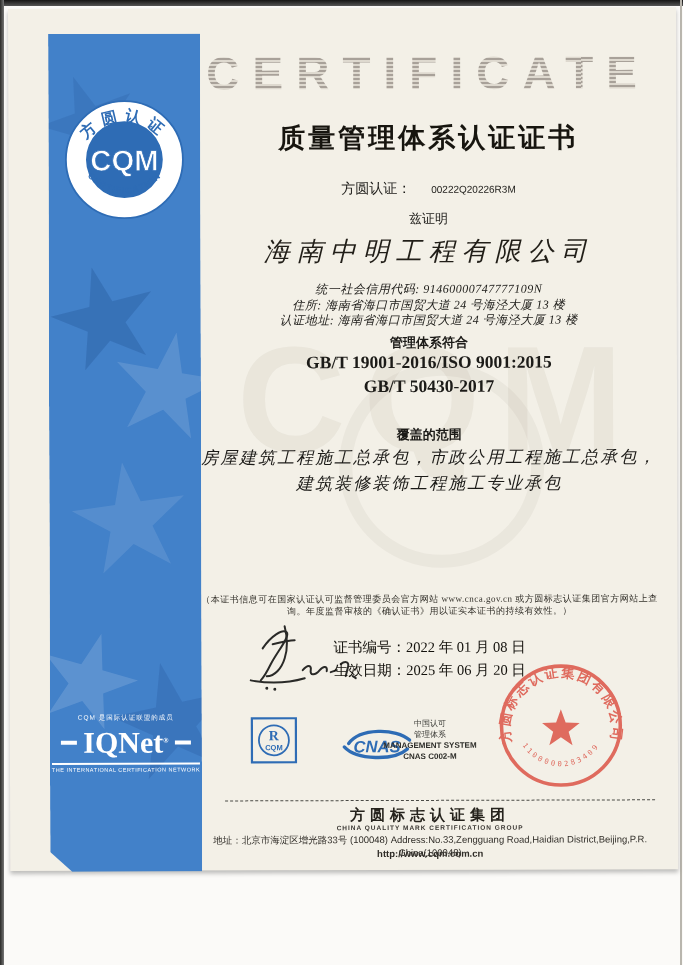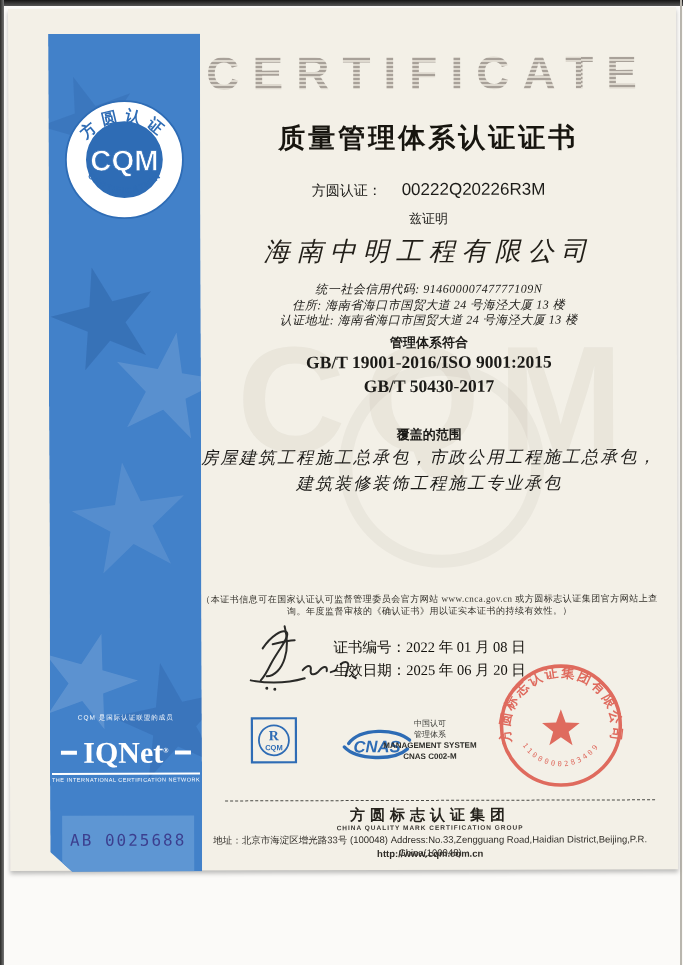--- a/index.html
+++ b/index.html
@@ -18,21 +18,21 @@
   
   .band { position:absolute; left:40px; top:25px; width:152px; height:838px;
           background:#4281c9; overflow:hidden;
           clip-path:polygon(0 0,100% 0,100% 100%,22px 100%,0 calc(100% - 20px)); }
   .star { position:absolute; clip-path:polygon(50% 0%,61% 35%,98% 35%,68% 57%,79% 91%,50% 70%,21% 91%,32% 57%,2% 35%,39% 35%); }
 
   .cqm-logo { position:absolute; left:12px; top:62px; width:128px; height:128px; }
 
   .iqnet { position:absolute; left:0; top:680px; width:152px; text-align:center; color:#fff; }
   .iqnet-member { font-family:"Liberation Sans",sans-serif; font-size:6.5px; letter-spacing:1px; opacity:.95; }
-  .iqnet-row { display:flex; align-items:center; justify-content:center; gap:6px; margin-top:15px; }
+  .iqnet-row { display:flex; align-items:center; justify-content:center; gap:6px; margin-top:5px; }
   .iqnet-dash { width:16px; height:4px; background:#fff; }
   .iqnet-name { font-family:"Liberation Serif",serif; font-weight:bold; font-size:30px; line-height:30px; position:relative; }
   .iqnet-reg { font-size:7px; vertical-align:top; position:relative; top:-2px; }
   .iqnet-tagline { display:inline-block; margin-top:3px; padding-top:2px; border-top:2px solid #fff;
                    font-family:"Liberation Sans",sans-serif; font-size:5.5px; letter-spacing:.5px; }
 
   .serial-box { position:absolute; left:12px; top:782px; width:132px; height:56px; background:#5e96d3; }
   .serial-text { margin-top:15px; text-align:center; font-family:"DejaVu Sans Mono",monospace;
                  font-size:16px; letter-spacing:2px; color:#3c3f8f; }
 
@@ -46,21 +46,21 @@
   
   .content { position:absolute; left:185px; top:0; width:470px; height:862px; color:#1c1b18; }
   .content > div { position:absolute; left:0; right:0; text-align:center; }
 
   .banner { top:38px; font-family:"Liberation Sans",sans-serif; font-weight:bold; font-size:46px;
             letter-spacing:13px;
             background:repeating-linear-gradient(180deg,#a8a199 0px,#a8a199 2px,#ded9cf 2px,#ded9cf 4px);
             -webkit-background-clip:text; background-clip:text; color:transparent; }
   .title { top:112px; font-family:"Liberation Sans",sans-serif; font-weight:bold; font-size:27px; letter-spacing:3px; color:#17150f; }
   .certno { top:172px; font-size:14px; }
-  .certno .val { font-family:"Liberation Sans",sans-serif; font-size:17px;margin-left:20px; }
+  .certno .val { font-family:"Liberation Sans",sans-serif; font-size:10px;margin-left:20px; }
   .intro { top:202px; font-size:13px; }
   .company { top:226px; font-size:26px; font-style:italic; letter-spacing:7px; color:#211e18; }
   .small-line { font-size:12px; font-style:italic; letter-spacing:.5px; }
   .credit { top:273px; } .addr { top:289px; } .caddr { top:304px; }
   .std-head { top:326px; font-size:13px; font-weight:bold; }
   .std1 { top:344px; font-size:17.5px; font-weight:bold; }
   .std2 { top:368px; font-size:17.5px; font-weight:bold; }
   .scope-head { top:418px; font-size:13px; font-weight:bold; }
   .scope1 { top:438px; font-size:17px; font-style:italic; letter-spacing:2px; }
   .scope2 { top:464px; font-size:17px; font-style:italic; letter-spacing:2px; }
@@ -121,23 +121,20 @@
       <div class="iqnet">
         <div class="iqnet-member">CQM 是国际认证联盟的成员</div>
         <div class="iqnet-row">
           <div class="iqnet-dash"></div>
           <div class="iqnet-name"><span>IQNet</span><span class="iqnet-reg">®</span></div>
           <div class="iqnet-dash"></div>
         </div>
         <div class="iqnet-tagline">THE INTERNATIONAL CERTIFICATION NETWORK</div>
       </div>
 
-      <div class="serial-box">
-        <div class="serial-text">AB 0025688</div>
-      </div>
     </div>
 
     <div class="content">
       <div class="banner">CERTIFICATE</div>
       <div class="title">质量管理体系认证证书</div>
       <div class="certno">
         <span>方圆认证：</span><span class="val">00222Q20226R3M</span>
       </div>
       <div class="intro">兹证明</div>
       <div class="company">海南中明工程有限公司</div>

